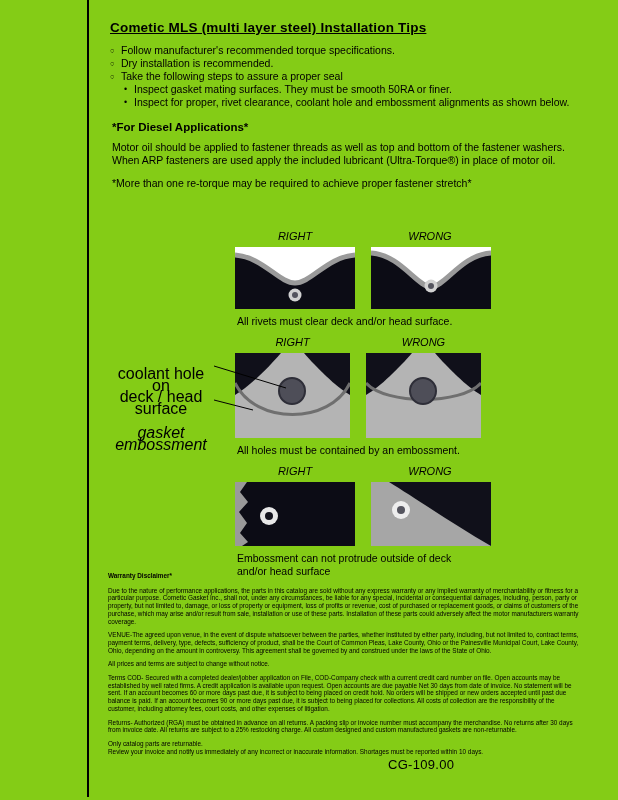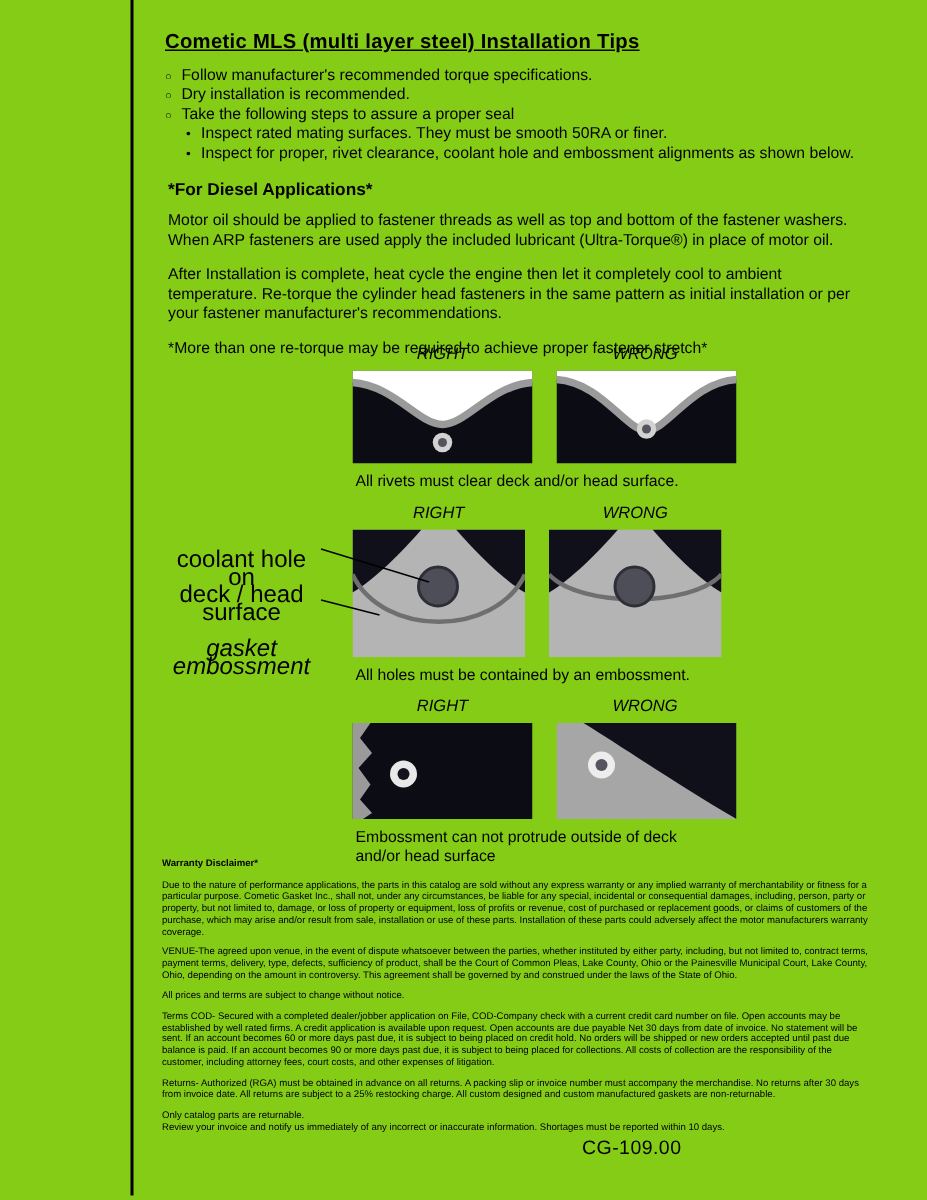--- a/index.html
+++ b/index.html
@@ -63,30 +63,29 @@
     <div class="bullet-row">
       <span class="marker">○</span>
       <span>Dry installation is recommended.</span>
     </div>
     <div class="bullet-row">
       <span class="marker">○</span>
       <span>Take the following steps to assure a proper seal</span>
     </div>
     <div class="bullet-row sub">
       <span class="marker">•</span>
-      <span>Inspect rated mating surfaces.  They must be smooth 50RA or finer.</span>
+      <span>Inspect gasket mating surfaces.  They must be smooth 50RA or finer.</span>
     </div>
     <div class="bullet-row sub">
       <span class="marker">•</span>
       <span>Inspect for proper, rivet clearance, coolant hole and embossment alignments as shown below.</span>
     </div>
 
     <div class="diesel-heading">*For Diesel Applications*</div>
     <div class="para">Motor oil should be applied to fastener threads as well as top and bottom of the fastener washers. When ARP fasteners are used apply the included lubricant (Ultra-Torque®) in place of motor oil.</div>
-    <div class="para">After Installation is complete, heat cycle the engine then let it completely cool to ambient temperature. Re-torque the cylinder head fasteners in the same pattern as initial installation or per your fastener manufacturer's recommendations.</div>
     <div class="note">*More than one re-torque may be required to achieve proper fastener stretch*</div>
   </div>
 
   <div class="figures">
 
     <div class="fig-row">
       <div class="fig-labels">
         <span class="lbl right">RIGHT</span>
         <span class="lbl wrong">WRONG</span>
       </div>

